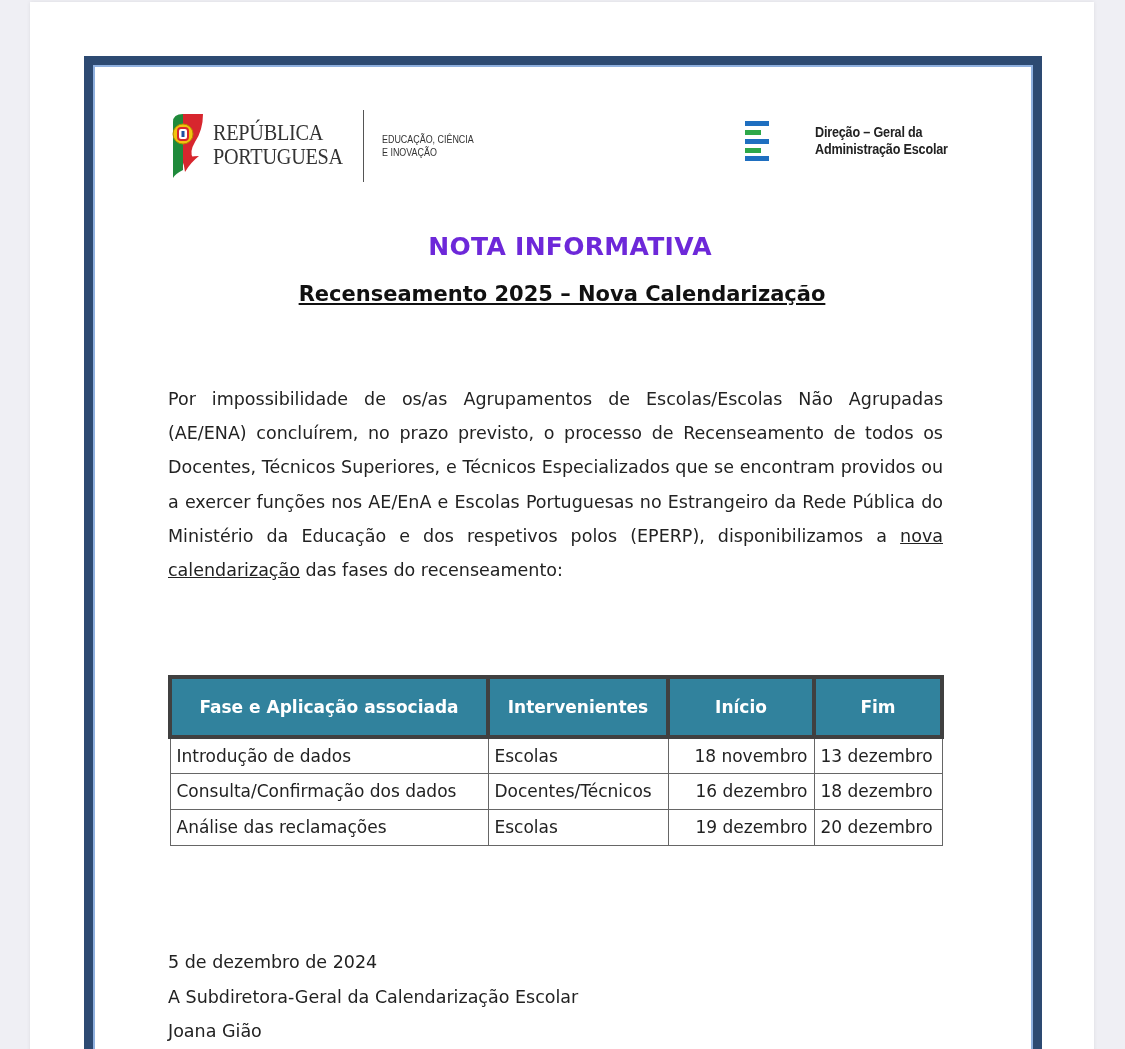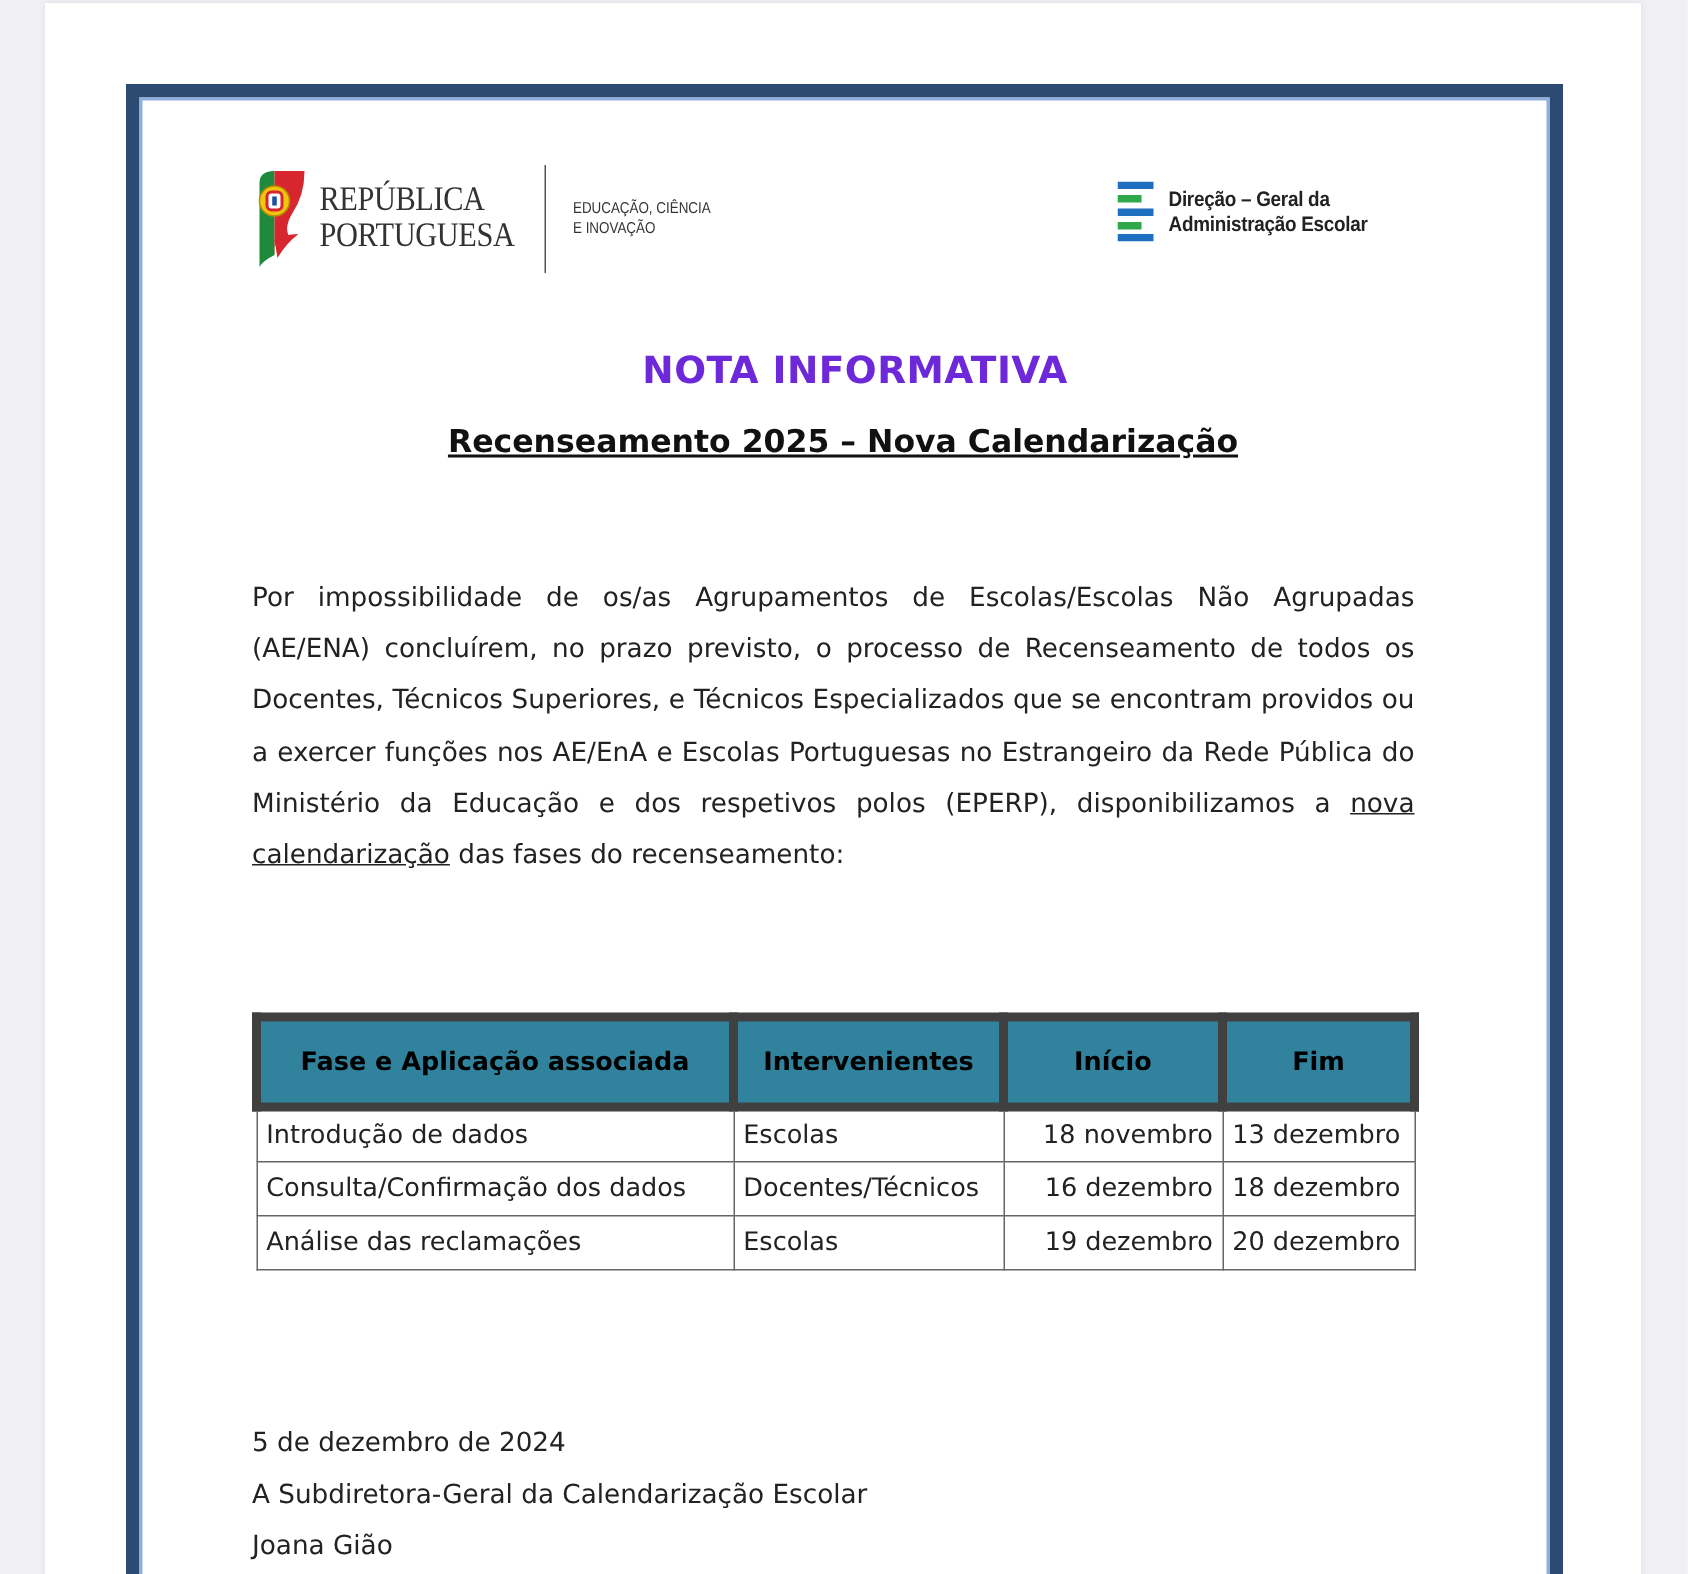--- a/index.html
+++ b/index.html
@@ -45,21 +45,21 @@
     }
     .rp-ministry {
       position: absolute; left: 352px; top: 131px;
       font-family: "Liberation Sans", sans-serif;
       font-size: 10.5px; line-height: 13px; color: #333;
       transform: scaleX(0.85); transform-origin: left;
       width: 130px;
     }
     .dgae-logo {
       position: absolute; left: 715px; top: 119px;
-      display: flex; align-items: center;
+      display: flex; align-items: center; gap: 36px;
     }
     .dgae-icon { width: 26px; height: 40px; }
     .dgae-text {
       margin-left: 8px;
       font-family: "Liberation Sans", sans-serif;
       font-weight: bold;
       font-size: 14px; line-height: 17px; color: #222;
       transform: scaleX(0.9); transform-origin: left;
       width: 180px; letter-spacing: -0.2px;
     }
@@ -86,24 +86,24 @@
       text-align: justify;
     }
     .body-text .u { text-decoration: underline; }
     table.schedule {
       position: absolute; left: 138px; top: 673px;
       border-collapse: collapse;
       font-family: "DejaVu Sans", sans-serif;
       font-size: 17px; color: #222;
     }
     table.schedule th {
-      background: #31829d; color: #000000;
+      background: #31829d; color: #ffffff;
       font-weight: bold; font-size: 17px;
       height: 60px; text-align: center;
-      border: 6px solid #404040;
+      border: 4px solid #404040;
       padding: 0 6px;
     }
     table.schedule td {
       height: 36px; border: 1px solid #666;
       padding: 0 6px; white-space: nowrap;
     }
     table.schedule td.num { text-align: right; }
     .signature {
       position: absolute; left: 138px; top: 905px;
       font-family: "DejaVu Sans", sans-serif;

